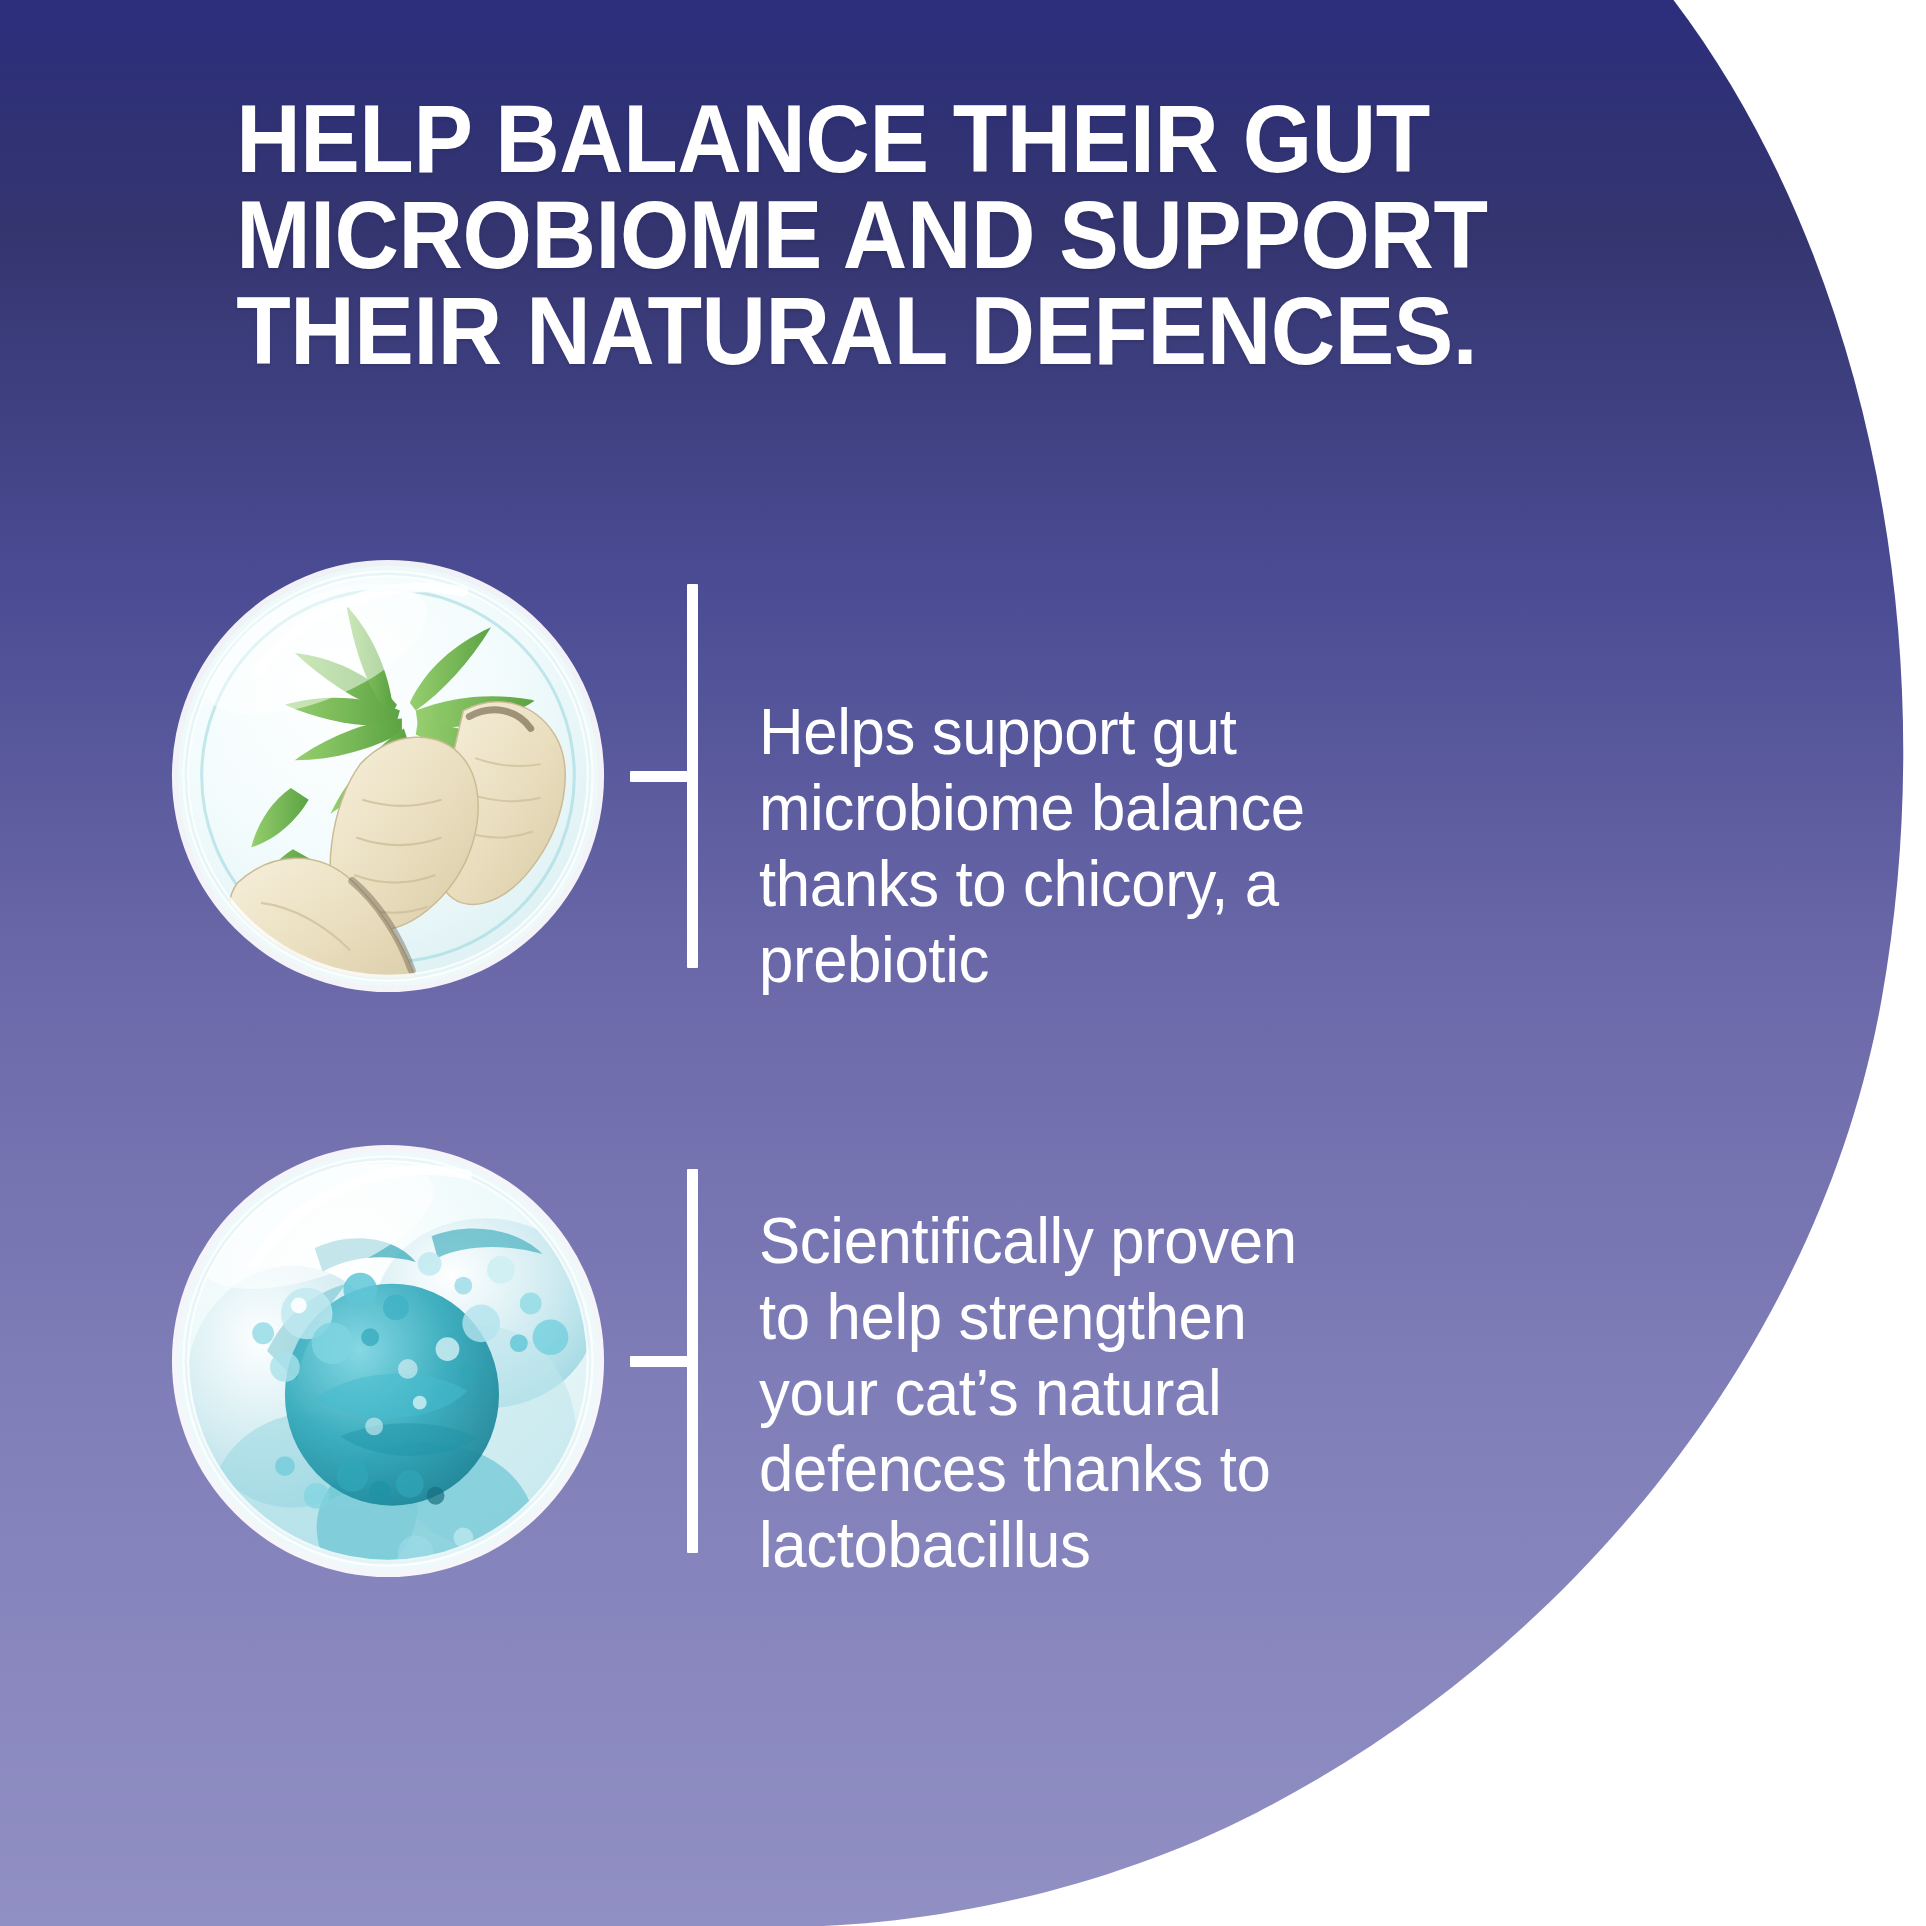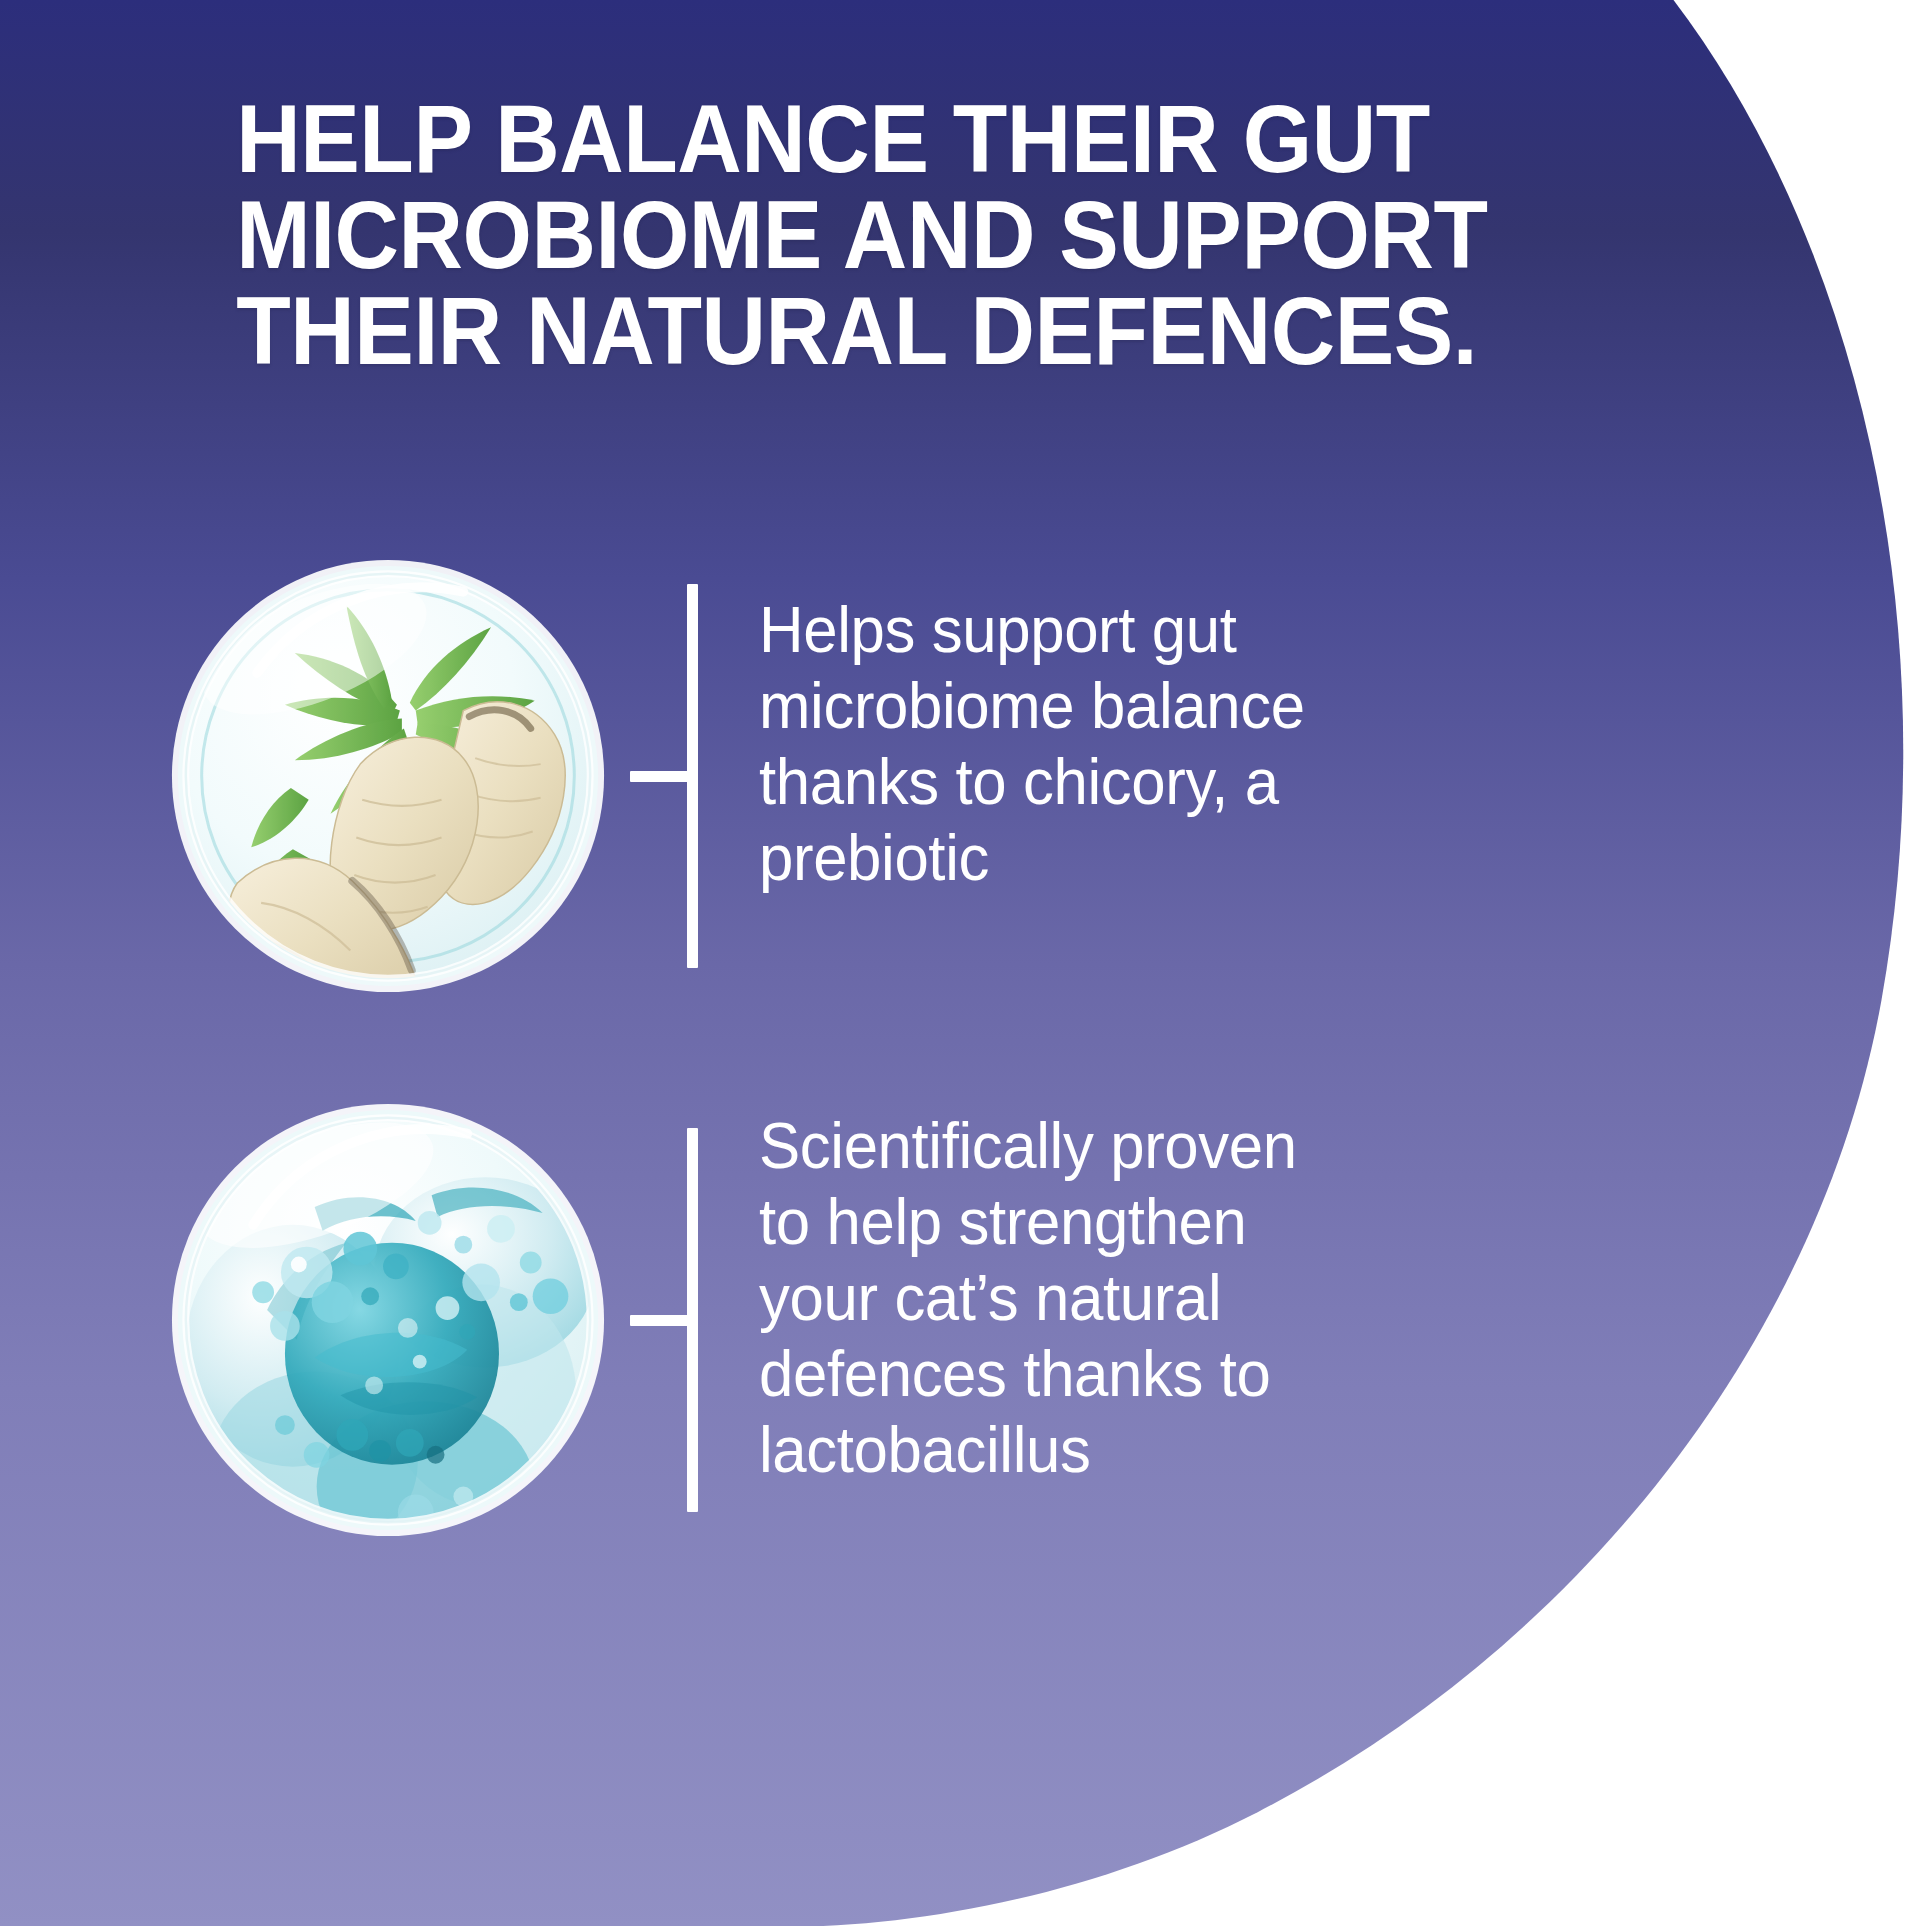--- a/index.html
+++ b/index.html
@@ -33,24 +33,24 @@
     transform:scaleX(0.93);
     transform-origin:center top;
     text-shadow:0 2px 3px rgba(30,30,70,.25);
   }
   #headline .hl-line { display:block; white-space:nowrap; }
 
   
   .feature {
     position:absolute;
     display:flex;
-    align-items:flex-start;
+    align-items:flex-end;
   }
   #feature-0 { left:166px; top:554px;  }
-  #feature-1 { left:166px; top:1098px; }
+  #feature-1 { left:166px; top:1139px; }
 
   .dish-wrap {
     position:relative;
     width:444px; height:444px;
     flex:0 0 444px;
   }
   .dish-wrap svg { display:block; width:444px; height:444px; }
 
   .bracket {
     position:relative;

